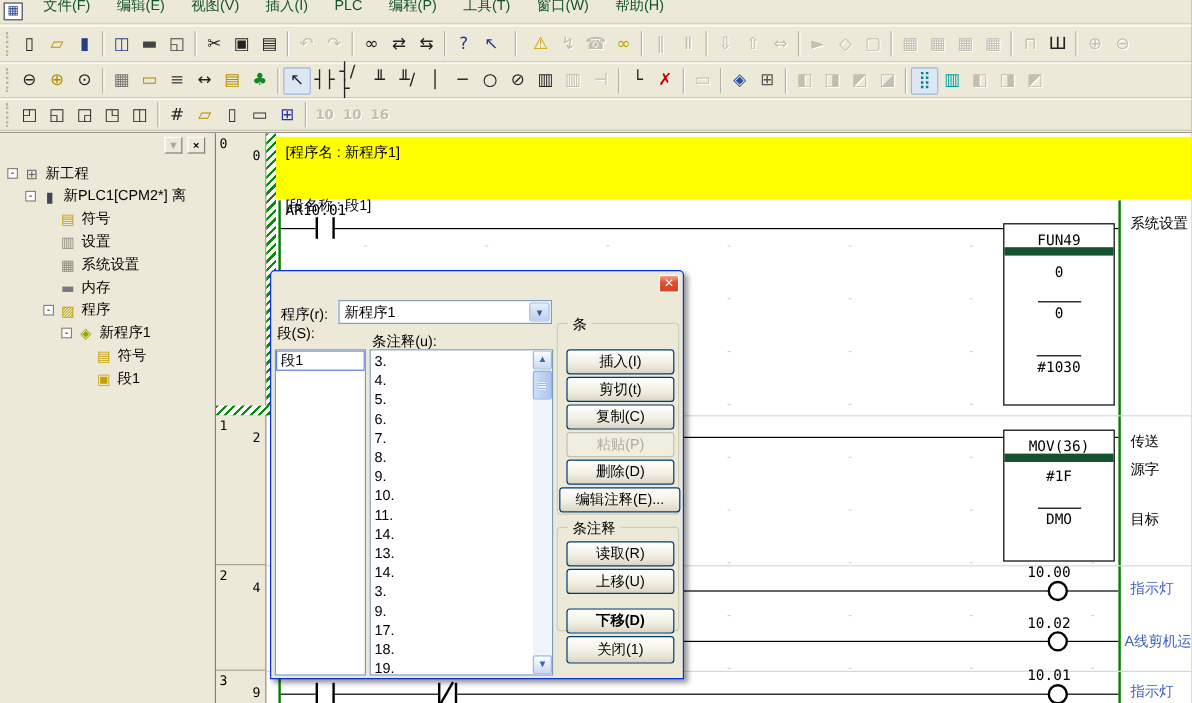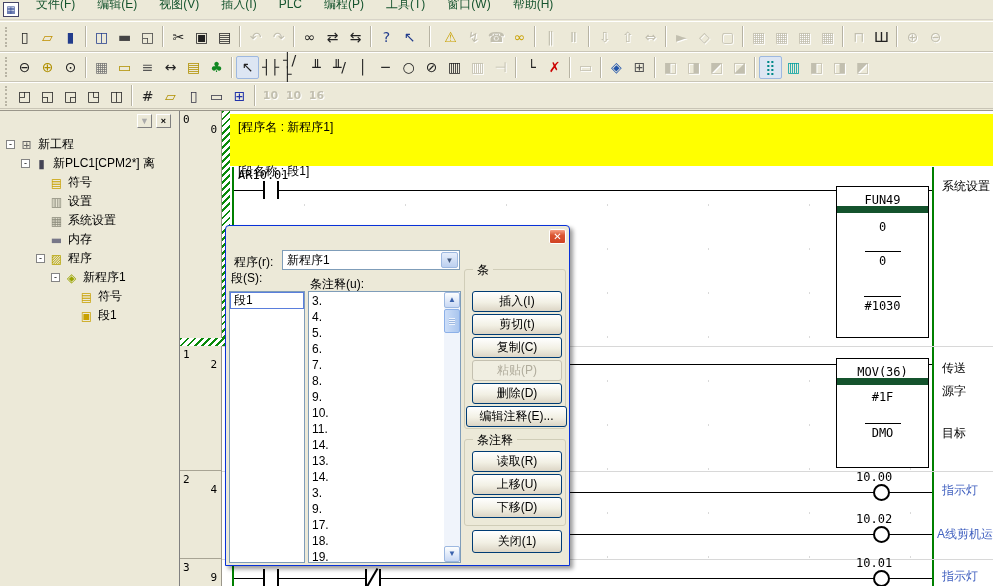--- a/index.html
+++ b/index.html
@@ -633,18 +633,18 @@
     <div class="xbtn" style="top:111px;">复制(C)</div>
     <div class="xbtn dis" style="top:134px;">粘贴(P)</div>
     <div class="xbtn" style="top:157px;">删除(D)</div>
     <div class="xbtn wide2" style="top:180px;">编辑注释(E)...</div>
 
     <div class="group" style="left:238px;top:213px;width:102px;height:87px;">
       <div class="glegend">条注释</div>
     </div>
     <div class="xbtn" style="top:225px;">读取(R)</div>
     <div class="xbtn" style="top:248px;">上移(U)</div>
-    <div class="xbtn" style="top:271px;">下移(D)</div>
+    <div class="xbtn" style="top:281px;font-weight:bold;">下移(D)</div>
 
     <div class="xbtn" style="top:304px;height:23px;line-height:21px;">关闭(1)</div>
   </div>
 
 </div>
 
 </body></html>

